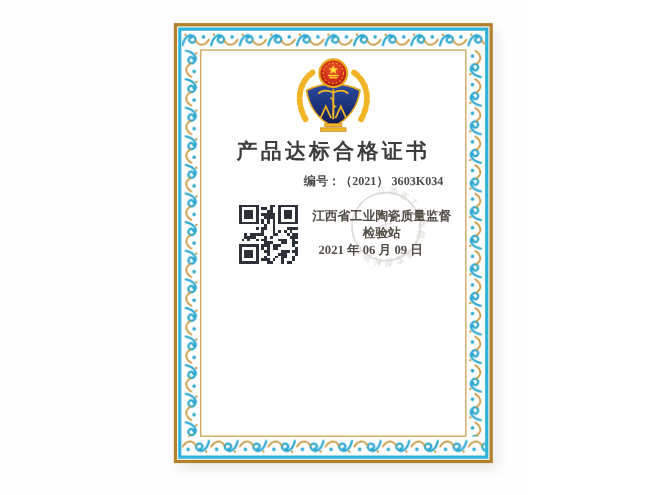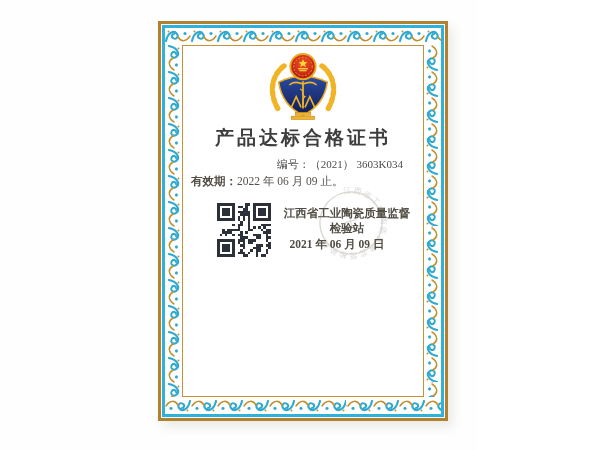--- a/index.html
+++ b/index.html
@@ -26,21 +26,21 @@
     border:1px solid #c49238;box-sizing:border-box;
     padding:0 8px;overflow:hidden;
   }
   .emblem{display:block;margin:6px auto 0;width:74px;height:70px;}
   .title{
     margin-top:3px;text-align:center;font-size:19px;font-weight:600;
     letter-spacing:3px;color:#3d3d3d;white-space:nowrap;
   }
   .number-line{
     margin-top:6px;text-align:right;padding-right:12px;
-    font-size:11px;font-weight:400;color:#4c4c4c;
+    font-size:11px;font-weight:700;color:#4c4c4c;
   }
   .recipient{
     margin-top:9px;font-size:11.5px;font-weight:700;color:#514c44;
   }
   .body-par{
     margin:3px 0 0 0;font-size:11.5px;line-height:18.5px;color:#55504a;
     text-align:justify;text-indent:2em;
   }
   .validity{margin-top:2px;font-size:11.5px;color:#55504a;}
   .validity .lbl{font-weight:700;color:#514c44;}
@@ -156,21 +156,20 @@
           <rect x="30" y="62" width="16" height="3" fill="#f0b424" stroke="#c08324" stroke-width=".6"></rect>
           <rect x="26" y="66" width="24" height="3.4" fill="#f0b424" stroke="#c08324" stroke-width=".6"></rect>
         </svg>
 
         <div class="title">产品达标合格证书</div>
 
         <div class="number-line"><span>编号：</span><span>（2021） 3603K034</span></div>
 
 
 
-        <div class="validity"><span class="lbl">有效期：</span><span>2022 年 06 月 09 止。</span></div>
 
         <div class="bottom-area">
           <svg class="qr" viewBox="0 0 21 21" xmlns="http://www.w3.org/2000/svg" shape-rendering="crispEdges">
               <rect x="0" y="0" width="21" height="21" fill="#ffffff"></rect>
               <rect x="11" y="0" width="1" height="1" fill="#2c3038"></rect>
               <rect x="12" y="0" width="1" height="1" fill="#2c3038"></rect>
               <rect x="8" y="1" width="1" height="1" fill="#2c3038"></rect>
               <rect x="9" y="1" width="1" height="1" fill="#2c3038"></rect>
               <rect x="11" y="1" width="1" height="1" fill="#2c3038"></rect>
               <rect x="10" y="2" width="1" height="1" fill="#2c3038"></rect>

